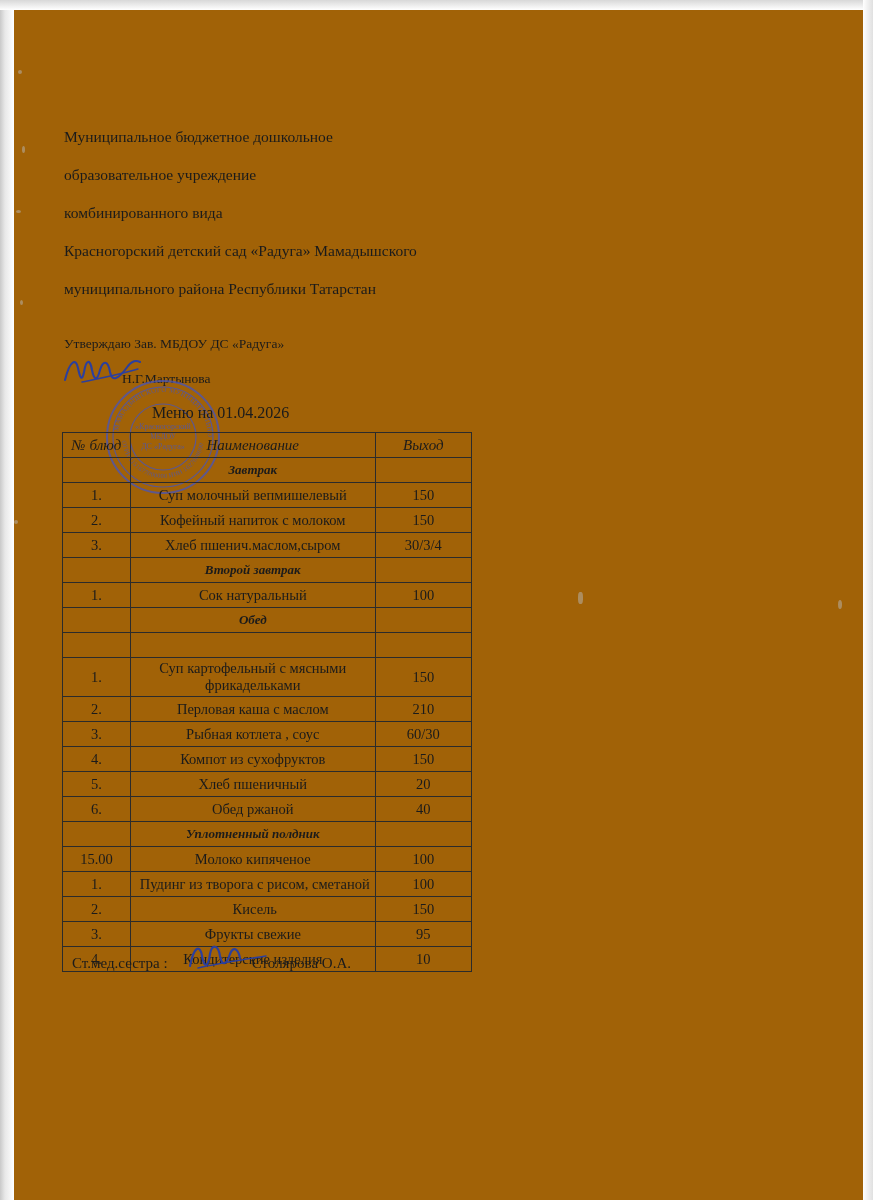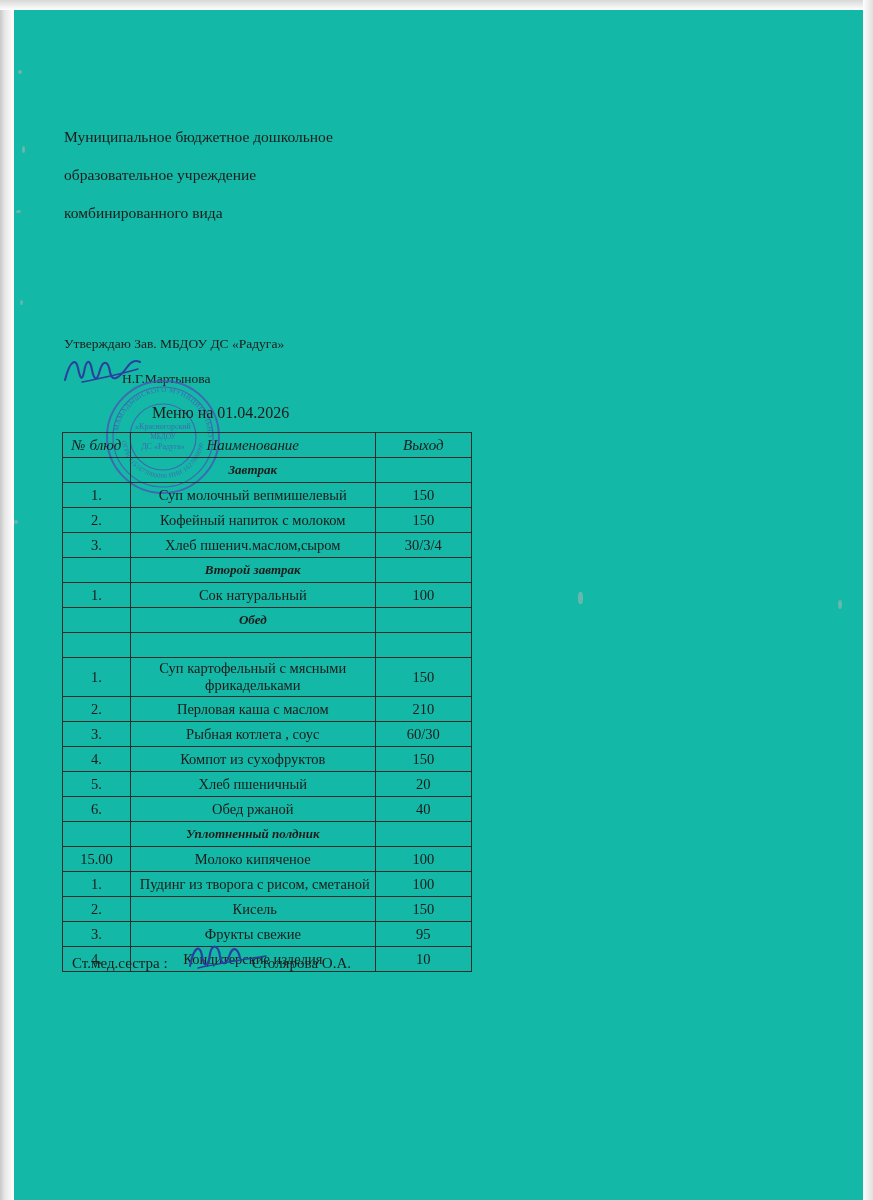--- a/index.html
+++ b/index.html
@@ -4,21 +4,21 @@
 <style>
   html, body {
     margin: 0;
     padding: 0;
     background: #7a7a7a;
   }
   .page {
     position: relative;
     width: 873px;
     height: 1200px;
-    background: #14b8a6;
+    background: #a16207;
     overflow: hidden;
     font-family: "Liberation Serif", serif;
     color: #1b1b1b;
   }
   
   .scan-edge-left {
     position: absolute;
     left: 0; top: 0;
     width: 14px; height: 1200px;
     background: linear-gradient(to right, #c9c9c9 0px, #e8e8e8 5px, #ffffff 14px);
@@ -156,20 +156,22 @@
   <div class="speck" style="left:16px; top:210px; width:5px; height:3px;"></div>
   <div class="speck" style="left:20px; top:300px; width:3px; height:5px;"></div>
   <div class="speck" style="left:14px; top:520px; width:4px; height:4px;"></div>
   <div class="speck" style="left:838px; top:600px; width:4px; height:9px;"></div>
   <div class="speck" style="left:578px; top:592px; width:5px; height:12px; border-radius:40%;"></div>
 
   <div class="header-block">
     <div>Муниципальное бюджетное дошкольное</div>
     <div>образовательное учреждение</div>
     <div>комбинированного вида</div>
+    <div>Красногорский детский сад «Радуга» Мамадышского</div>
+    <div>муниципального района Республики Татарстан</div>
   </div>
 
   <div class="approve">Утверждаю  Зав. МБДОУ ДС «Радуга»</div>
   <div class="approver-name">Н.Г.Мартынова</div>
 
   <svg class="sig-zav" viewBox="0 0 80 36">
     <path d="M3 28 C8 8, 14 6, 16 16 C18 26, 20 30, 22 20 C24 8, 28 6, 30 18 C32 28, 35 30, 38 18 C41 8, 46 8, 48 20 C50 30, 56 28, 66 14 C70 9, 74 8, 78 10" fill="none" stroke="#2b3f9e" stroke-width="2.1" stroke-linecap="round"></path>
     <path d="M20 30 C34 27, 52 24, 76 17" fill="none" stroke="#2b3f9e" stroke-width="1.4" stroke-linecap="round"></path>
   </svg>
 

